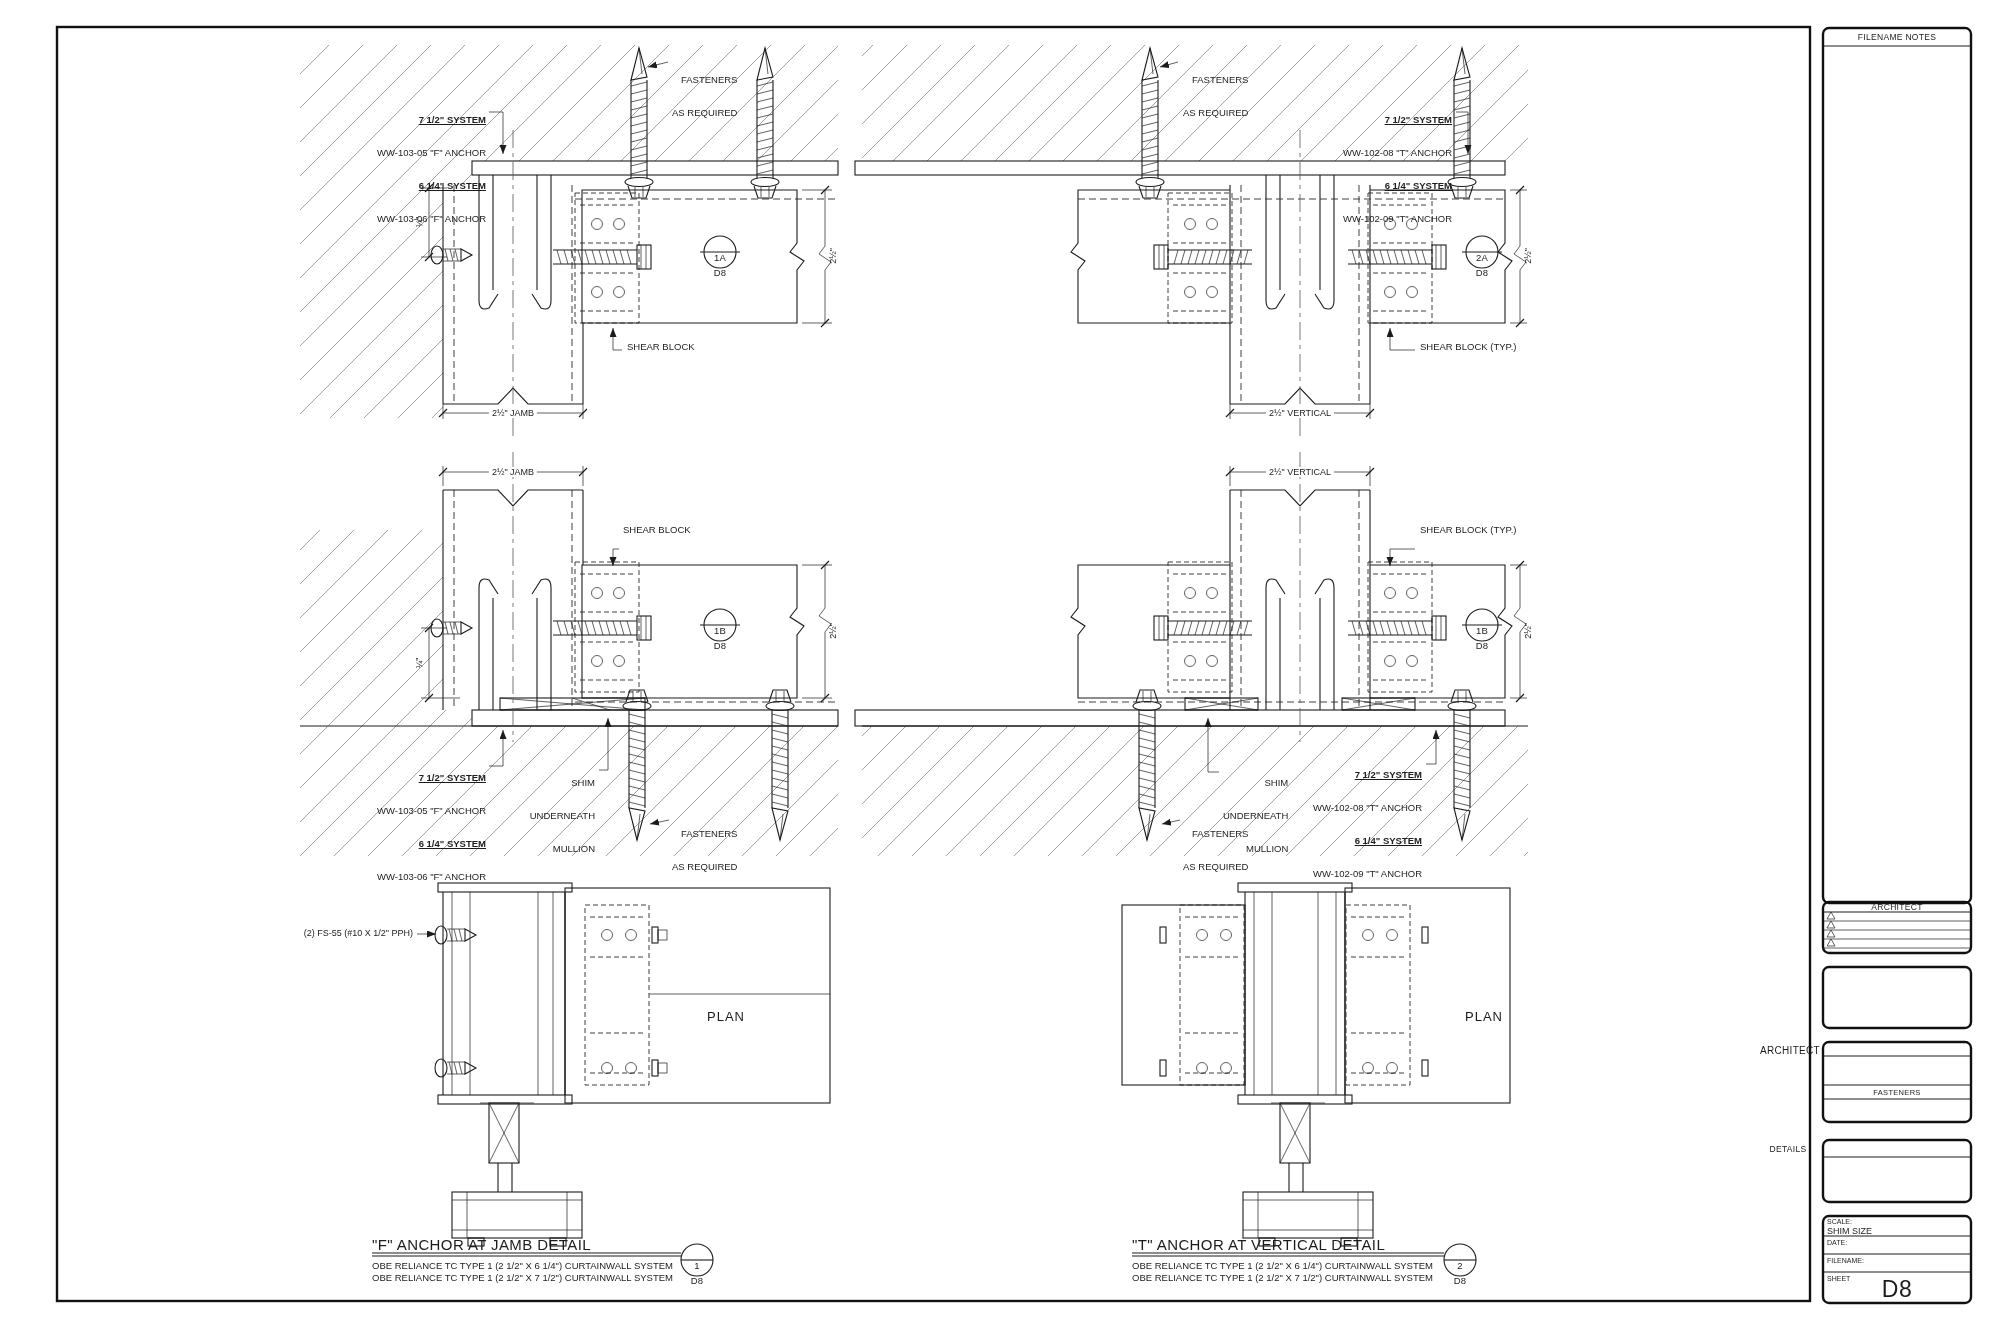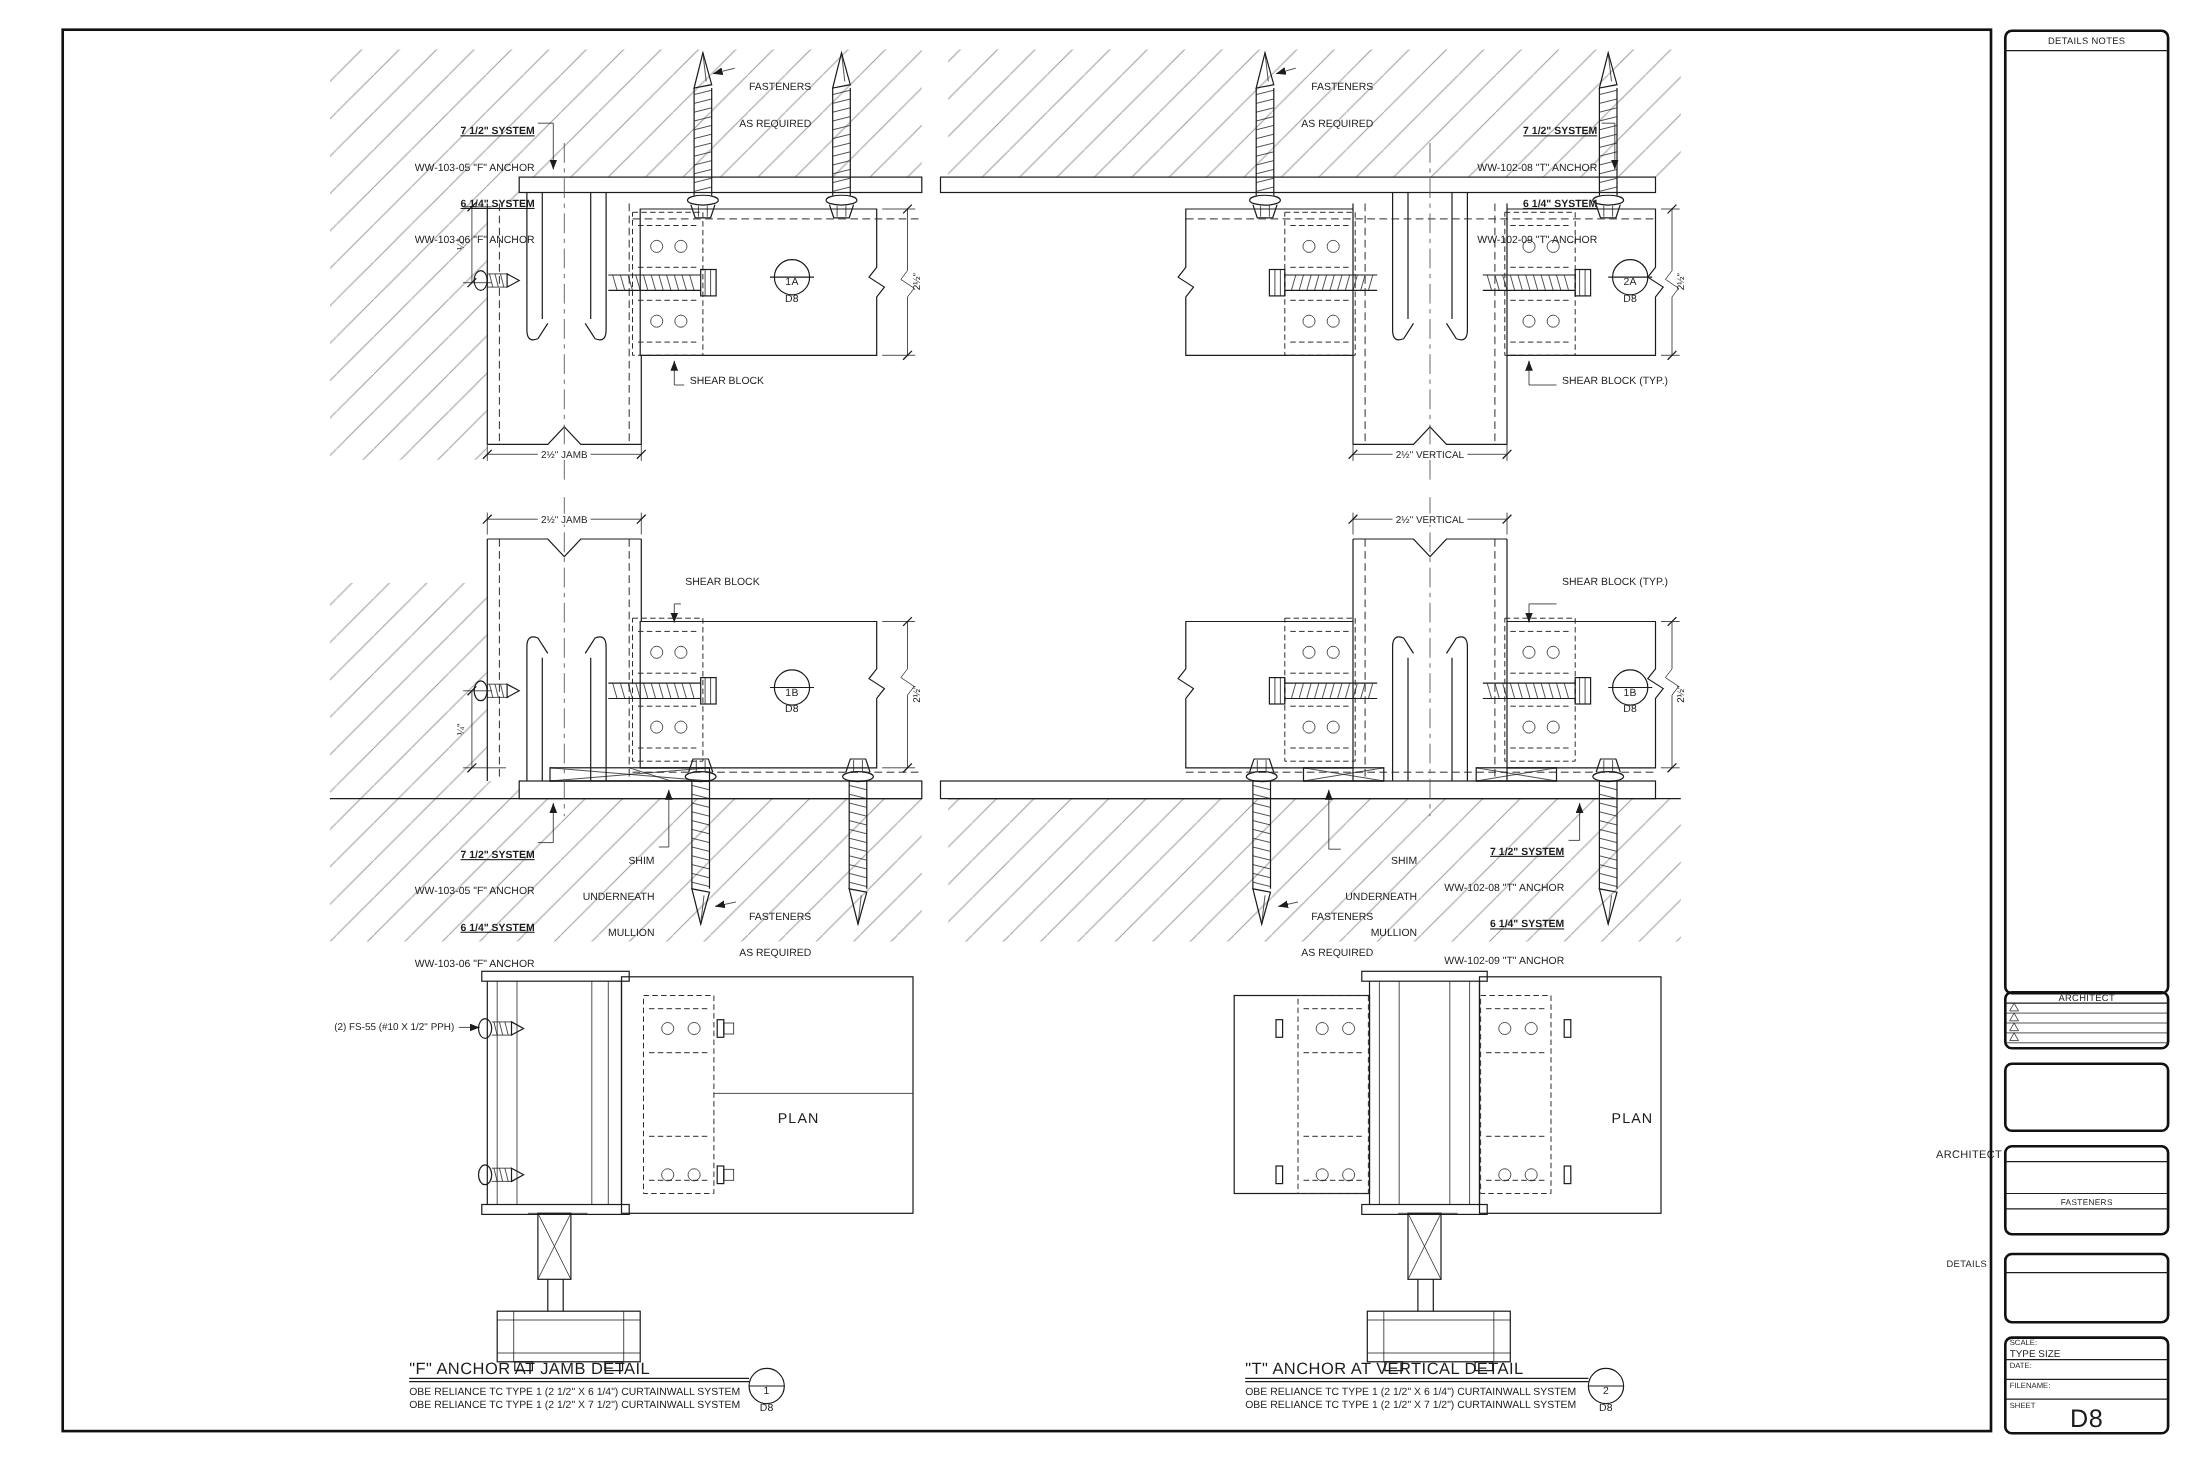--- a/index.html
+++ b/index.html
@@ -390,26 +390,26 @@
   <div class="sub" style="left:372px;top:1260px">OBE RELIANCE TC TYPE 1 (2 1/2" X 6 1/4") CURTAINWALL SYSTEM</div>
   <div class="sub" style="left:372px;top:1272px">OBE RELIANCE TC TYPE 1 (2 1/2" X 7 1/2") CURTAINWALL SYSTEM</div>
   <div class="bub" style="left:697px;top:1253px">1</div>
   <div class="bub" style="left:697px;top:1268px">D8</div>
   <div class="ttl" style="left:1132px;top:1236px">"T" ANCHOR AT VERTICAL DETAIL</div>
   <div class="sub" style="left:1132px;top:1260px">OBE RELIANCE TC TYPE 1 (2 1/2" X 6 1/4") CURTAINWALL SYSTEM</div>
   <div class="sub" style="left:1132px;top:1272px">OBE RELIANCE TC TYPE 1 (2 1/2" X 7 1/2") CURTAINWALL SYSTEM</div>
   <div class="bub" style="left:1460px;top:1253px">2</div>
   <div class="bub" style="left:1460px;top:1268px">D8</div>
 
-  <div class="tbh" style="left:1897px;top:32px">DETAILS NOTES</div>
+  <div class="tbh" style="left:1897px;top:32px">FILENAME NOTES</div>
   <div class="tbh" style="left:1897px;top:902px">ARCHITECT</div>
   <div class="tbh" style="left:1790px;top:1045px;font-size:10px">ARCHITECT</div>
   <div class="tbh" style="left:1897px;top:1088px;font-size:7.5px">FASTENERS</div>
   <div class="tbh" style="left:1788px;top:1144px">DETAILS</div>
   <div class="tbs" style="left:1827px;top:1218px">SCALE:</div>
-  <div class="tbv" style="left:1827px;top:1226px">TYPE SIZE</div>
+  <div class="tbv" style="left:1827px;top:1226px">SHIM SIZE</div>
   <div class="tbs" style="left:1827px;top:1239px">DATE:</div>
   <div class="tbs" style="left:1827px;top:1257px">FILENAME:</div>
   <div class="tbs" style="left:1827px;top:1275px">SHEET</div>
   <div class="sheetnum" style="left:1897px;top:1276px">D8</div>
 </div>
 
 </div>
 
 </body></html>

